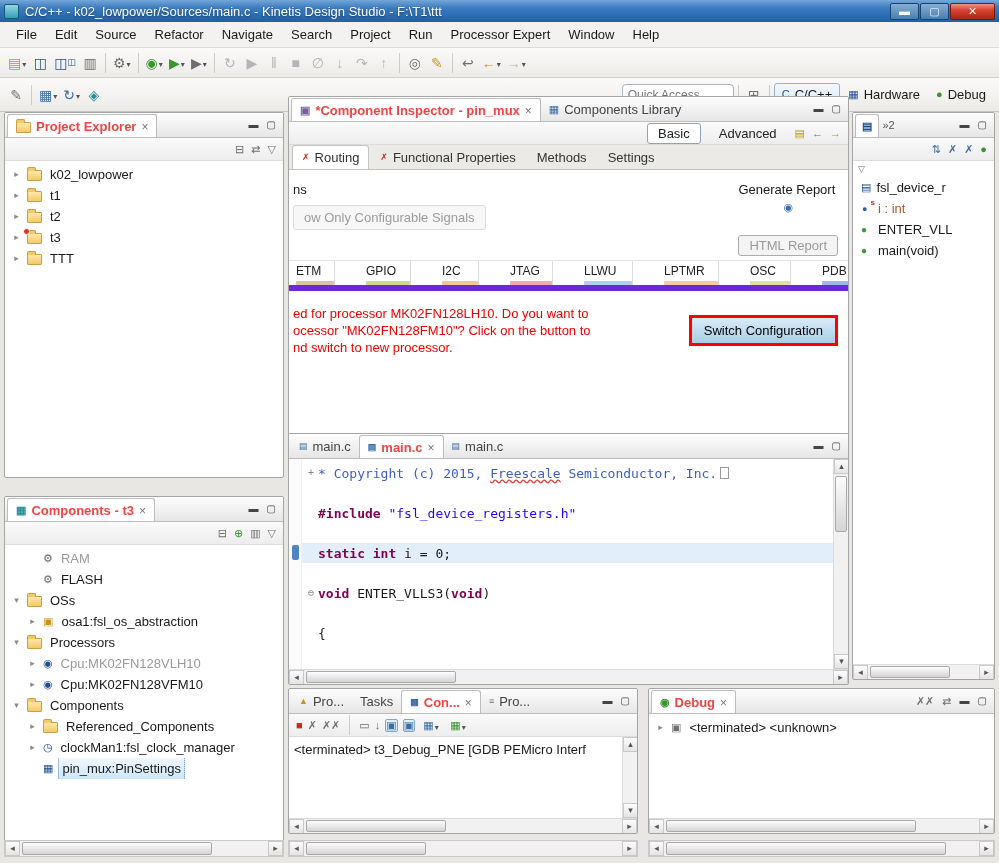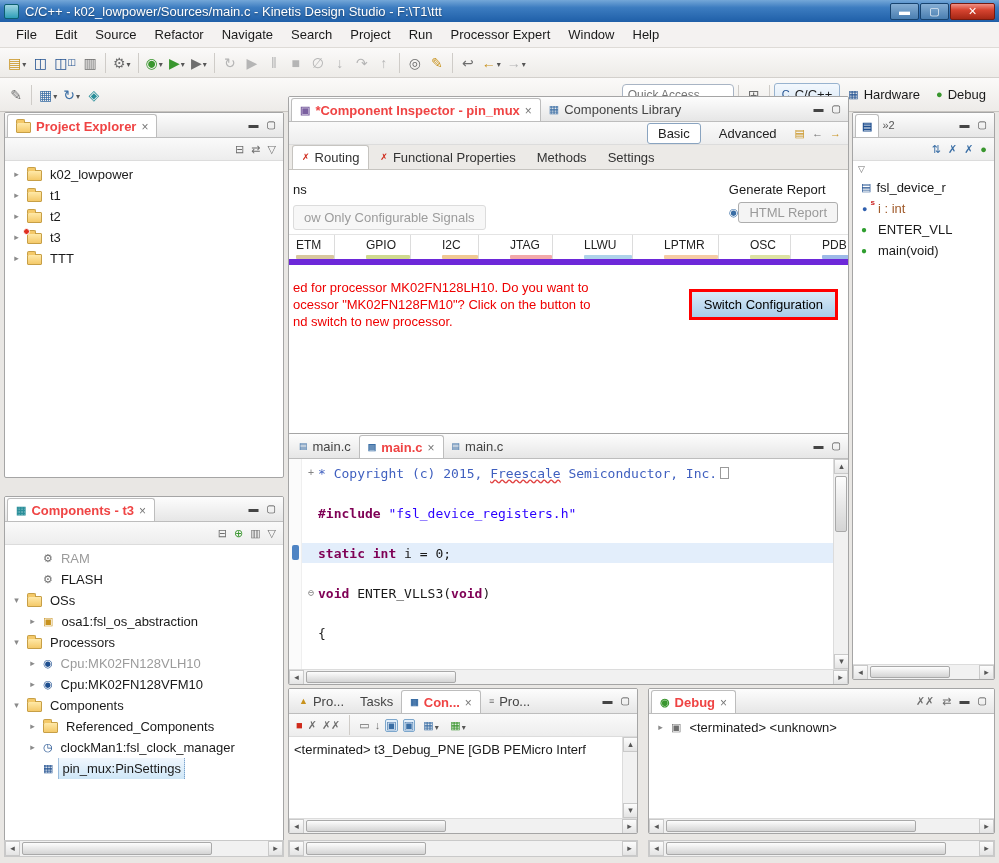--- a/index.html
+++ b/index.html
@@ -436,21 +436,21 @@
       </span>
   </div>
   <div style="flex:1;background:#fff;overflow:hidden;display:flex;flex-direction:column;">
     <div style="display:flex;justify-content:space-between;padding:12px 10px 0 4px;">
       <div>
         <div>ns</div>
         <div class="ghostbox" style="margin-top:8px;">ow Only Configurable Signals</div>
       </div>
       <div style="text-align:left;">
         <div>Generate Report</div>
-        <div style="display:flex;align-items:center;gap:0;margin-top:5px;">
+        <div style="display:flex;align-items:center;gap:22px;margin-top:5px;flex-direction:column;">
           <span class="gi sm c-blue" data-glyph="◉"></span>
           <span class="btn disabled">HTML Report</span>
         </div>
       </div>
     </div>
     <div class="colhdr">
       <span class="colcell" style="width:46px">
           <span>ETM</span>
           <span class="colbar" style="background:#d8c79e"></span>
         </span>

